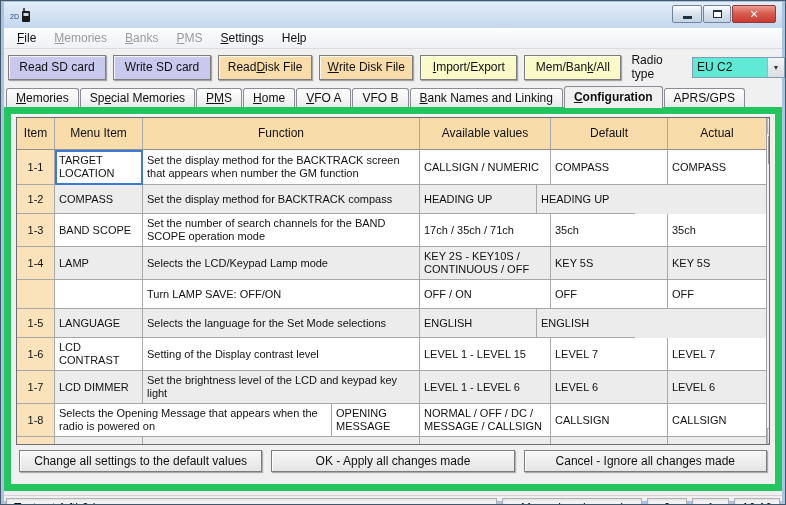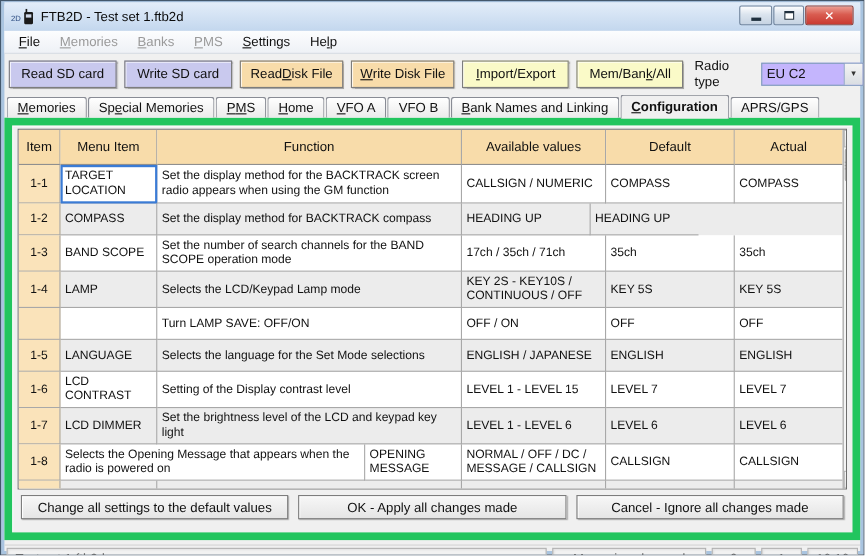--- a/index.html
+++ b/index.html
@@ -31,21 +31,21 @@
 
   
   .toolbar { height:36px; display:flex; align-items:center; padding-left:7px; gap:7px; }
   .tb-btn { height:25px; font-size:12px; color:#101010; cursor:pointer;
     border:1px solid #7d7d7d; box-shadow:inset 1px 1px 0 rgba(255,255,255,.75), 1px 1px 1px rgba(90,90,90,.5);
     display:flex; align-items:center; justify-content:center; }
   .tb-lav { background:#c9c9ee; width:101px; }
   .tb-peach { background:#f8dcaa; width:97px; }
   .tb-yellow { background:#fafac8; width:100px; }
   .radio-type { display:flex; align-items:center; gap:5px; margin-left:3px; }
-  .combo { width:96px; height:21px; background:#c4b5fd; border:1px solid #7f9db9; display:flex; align-items:center; cursor:pointer;justify-content:flex-end; }
+  .combo { width:96px; height:21px; background:#5eead4; border:1px solid #7f9db9; display:flex; align-items:center; cursor:pointer;justify-content:flex-end; }
   .combo-value { flex:1; padding-left:4px; font-size:12px; }
   .combo-arrow { width:17px; height:100%; background:linear-gradient(#f4f4f4,#d9dde2); border-left:1px solid #9fb4c9;
     display:flex; align-items:center; justify-content:center; font-size:7px; color:#333; }
 
   
   .tabstrip { height:22px; display:flex; align-items:flex-end; padding-left:5px; position:relative; z-index:2; }
   .tab { height:19px; padding:2px 9px 0 9px; margin-right:1px; font-size:12px; white-space:nowrap;
     border:1px solid #898c95; border-bottom:none; border-radius:3px 3px 0 0;
     background:linear-gradient(#ffffff,#ebebeb); cursor:pointer; }
   .tab.selected { height:22px; font-weight:bold; background:#f0f0f0; position:relative; top:1px; padding-top:3px; }
@@ -107,21 +107,20 @@
 
   <div class="titlebar">
     <span class="app-icon">
       <svg width="22" height="15" viewBox="0 0 22 15">
         <text x="0" y="11" font-size="7" fill="#2a4a80" font-family="sans-serif">2D</text>
         <rect x="12" y="3" width="8" height="11" rx="1" fill="#1a1a1a"></rect>
         <line x1="14" y1="3" x2="14" y2="0" stroke="#1a1a1a" stroke-width="1.5"></line>
         <rect x="13.5" y="5" width="5" height="3" fill="#cfd8e8"></rect>
       </svg>
     </span>
-    <span class="title-text">FTB2D - Test set 1.ftb2d</span>
     <span class="cap-buttons">
       <span class="cap-btn cap-min">
           <span class="glyph-min"></span>
         </span>
       <span class="cap-btn cap-max">
           <span class="glyph-max"></span>
         </span>
       <span class="cap-btn cap-close">✕</span>
     </span>
   </div>
@@ -173,21 +172,21 @@
           <div class="c col-menu">Menu Item</div>
           <div class="c col-func">Function</div>
           <div class="c col-avail">Available values</div>
           <div class="c col-def">Default</div>
           <div class="c col-act">Actual</div>
         </div>
 
         <div class="trow first">
           <div class="c col-item center">1-1</div>
           <div class="c col-menu cell-sel">TARGET LOCATION</div>
-          <div class="c col-func">Set the display method for the BACKTRACK screen radio appears when using the GM function</div>
+          <div class="c col-func">Set the display method for the BACKTRACK screen that appears when number the GM function</div>
           <div class="c col-avail">CALLSIGN / NUMERIC</div>
           <div class="c col-def">COMPASS</div>
           <div class="c col-act">COMPASS</div>
         </div>
 
         <div class="trow alt">
           <div class="c col-item center">1-2</div>
           <div class="c col-menu">COMPASS</div>
           <div class="c col-func">Set the display method for BACKTRACK compass</div>
           <div class="c col-def">HEADING UP</div>
@@ -218,21 +217,20 @@
           <div class="c col-func">Turn LAMP SAVE: OFF/ON</div>
           <div class="c col-avail">OFF / ON</div>
           <div class="c col-def">OFF</div>
           <div class="c col-act">OFF</div>
         </div>
 
         <div class="trow alt">
           <div class="c col-item center">1-5</div>
           <div class="c col-menu">LANGUAGE</div>
           <div class="c col-func">Selects the language for the Set Mode selections</div>
-          <div class="c col-avail">ENGLISH / JAPANESE</div>
           <div class="c col-def">ENGLISH</div>
           <div class="c col-act">ENGLISH</div>
         </div>
 
         <div class="trow h2">
           <div class="c col-item center">1-6</div>
           <div class="c col-menu">LCD CONTRAST</div>
           <div class="c col-func">Setting of the Display contrast level</div>
           <div class="c col-avail">LEVEL 1 - LEVEL 15</div>
           <div class="c col-def">LEVEL 7</div>

